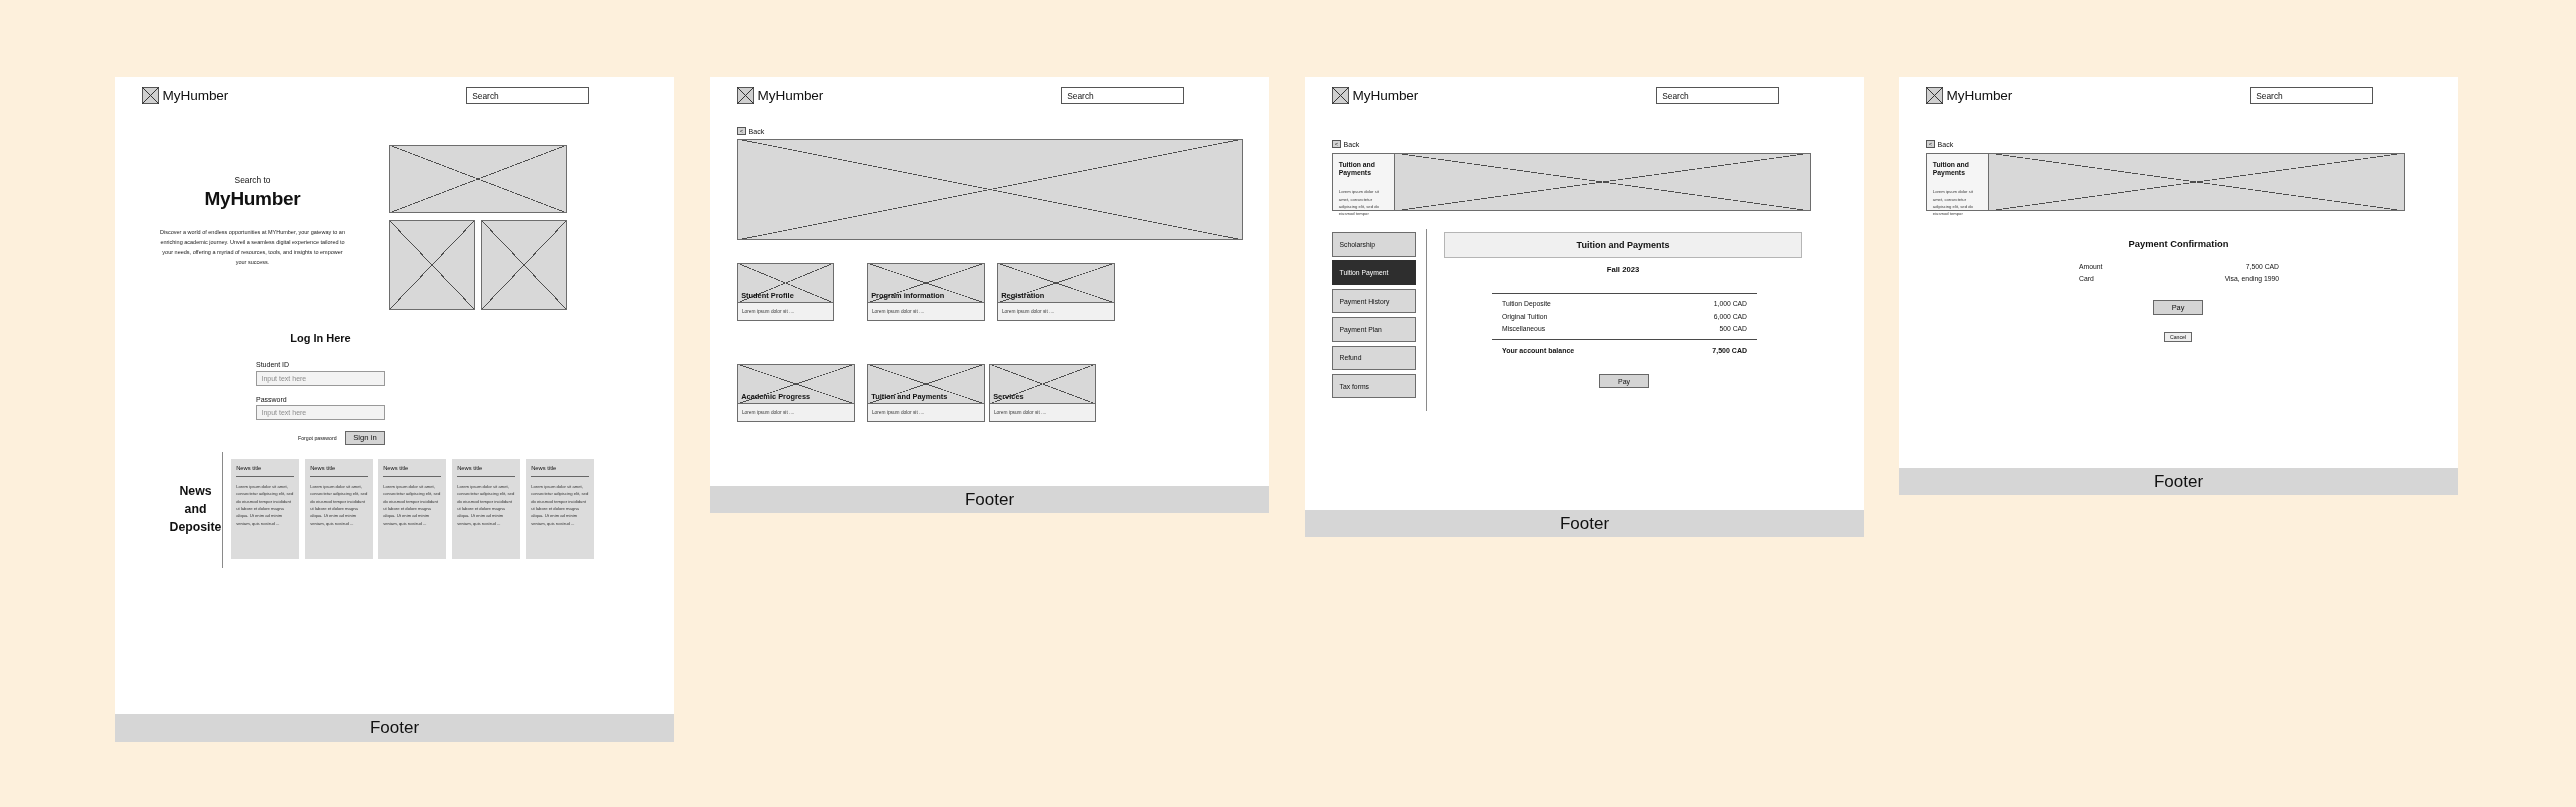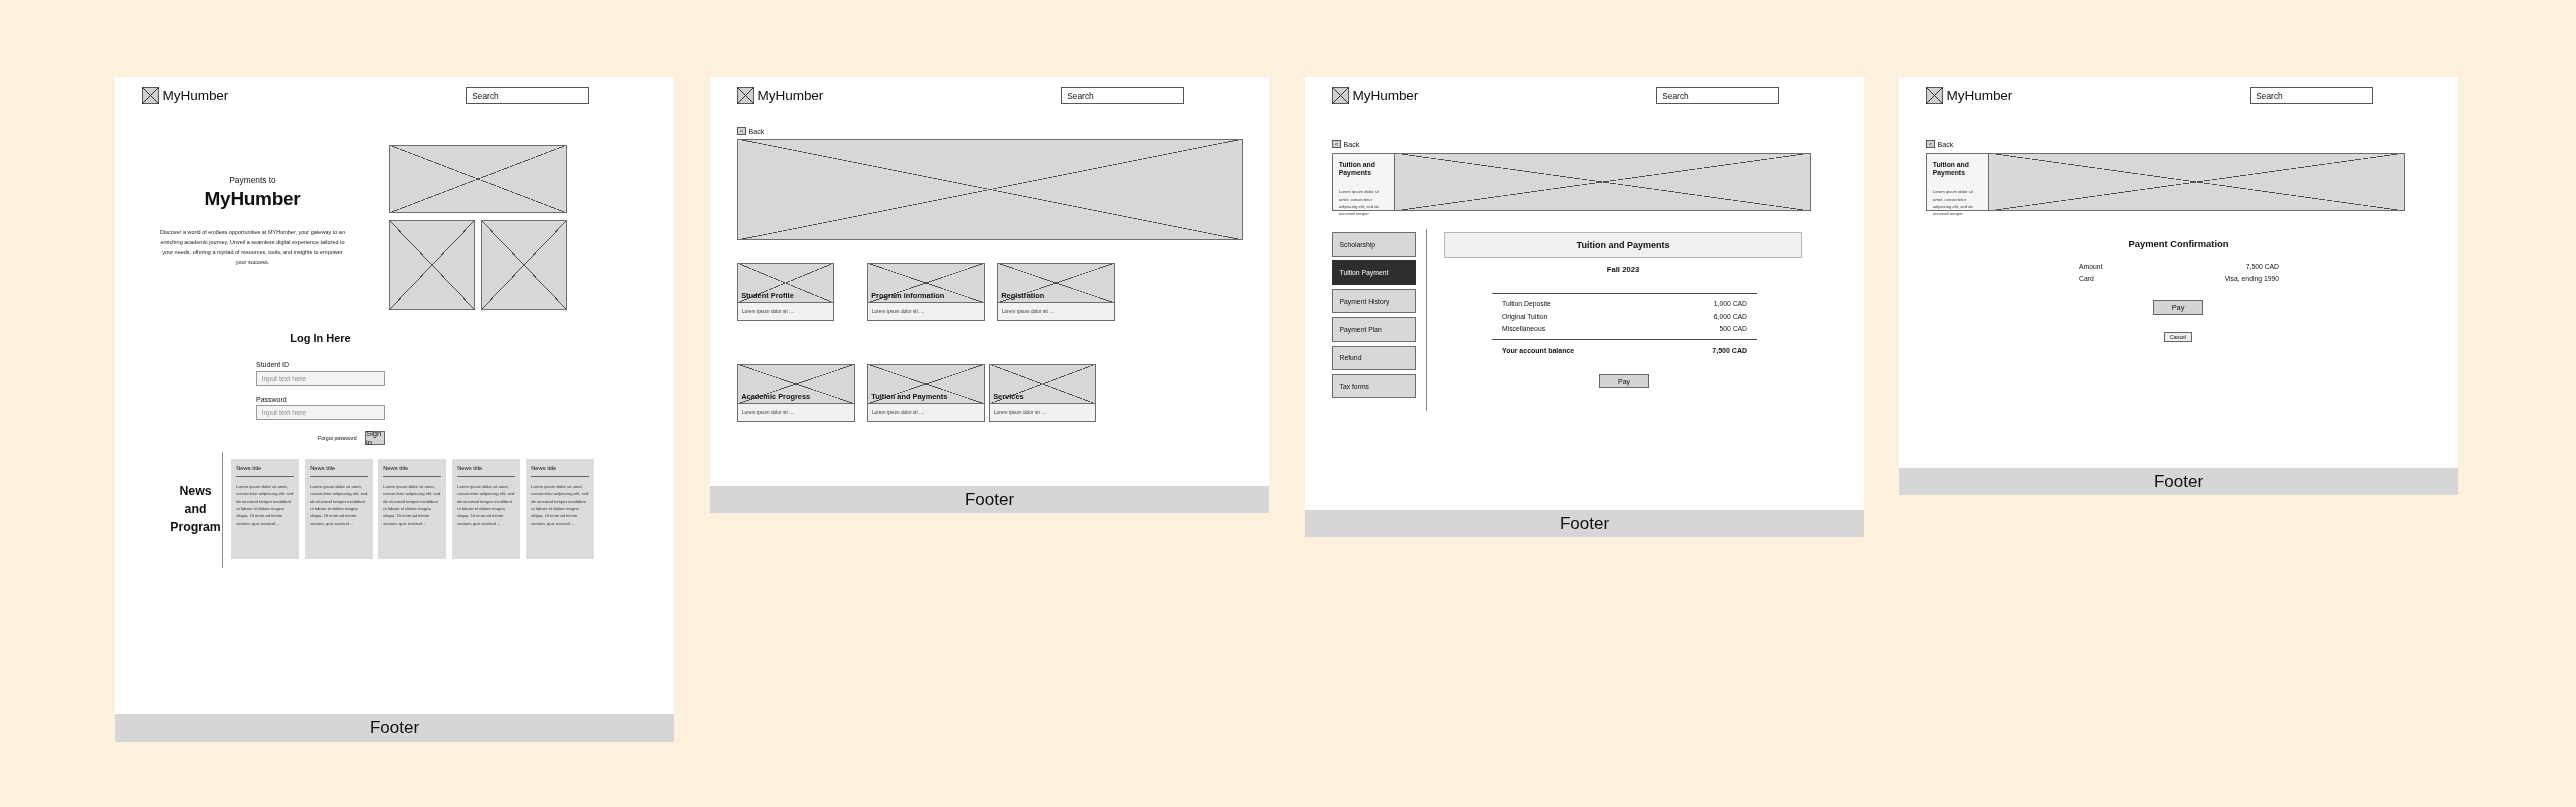--- a/index.html
+++ b/index.html
@@ -263,49 +263,49 @@
         <span class="brand-name">MyHumber</span>
       </div>
       <div class="searchbox" style="left:351px; top:10.3px; width:123px;">Search</div>
     </div>
 
     <div class="ph" style="position:absolute; left:274px; top:68px; width:178px; height:68px;"></div>
     <div class="ph" style="position:absolute; left:274px; top:143px; width:86px; height:90px;"></div>
     <div class="ph" style="position:absolute; left:366px; top:143px; width:86px; height:90px;"></div>
 
     <div style="position:absolute; left:26px; top:98px; width:223px;">
-      <div class="welcome-to">Payments to</div>
+      <div class="welcome-to">Search to</div>
       <div class="welcome-big" style="margin-top:2.6px">MyHumber</div>
       <div class="welcome-body" style="margin-top:17px; padding:0 16px;">Discover a world of endless opportunities at MYHumber, your gateway to an enriching academic journey. Unveil a seamless digital experience tailored to your needs, offering a myriad of resources, tools, and insights to empower your success.</div>
     </div>
 
     <div style="position:absolute; left:141px; top:255px; width:129px;">
       <div class="login-title">Log In Here</div>
 
       <div style="margin-top:17px">
         <div class="field-label">Student ID</div>
         <div class="field-input" style="margin-top:2.6px">Input text here</div>
       </div>
 
       <div style="margin-top:10.3px">
         <div class="field-label">Password</div>
         <div class="field-input" style="margin-top:2.6px">Input text here</div>
       </div>
 
       <div style="margin-top:10.3px; display:flex; align-items:center; justify-content:flex-end; gap:8.4px;">
         <span class="forgot">Forgot password</span>
-        <div class="btn" style="width:20px; height:14px; font-size:7.7px;">Sign in</div>
+        <div class="btn" style="width:40px; height:14px; font-size:7.7px;">Sign in</div>
       </div>
     </div>
 
     <div style="position:absolute; left:42px; top:406px; width:77px;">
       <div class="news-label">
         <div>News</div>
         <div>and</div>
-        <div>Program</div>
+        <div>Deposite</div>
       </div>
     </div>
     <div class="news-divider" style="left:107px; top:375px; height:116px;"></div>
 
     <div class="news-card" style="left:116px; top:382px; width:68px; height:100px;">
       <h4>News title</h4>
       <div class="rule"></div>
       <p>Lorem ipsum dolor sit amet, consectetur adipiscing elit, sed do eiusmod tempor incididunt ut labore et dolore magna aliqua. Ut enim ad minim veniam, quis nostrud ...</p>
     </div>
     <div class="news-card" style="left:190px; top:382px; width:68px; height:100px;">

